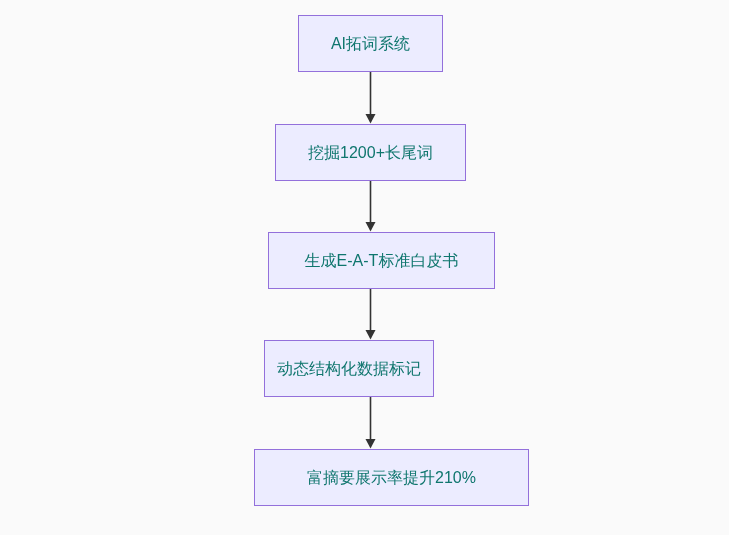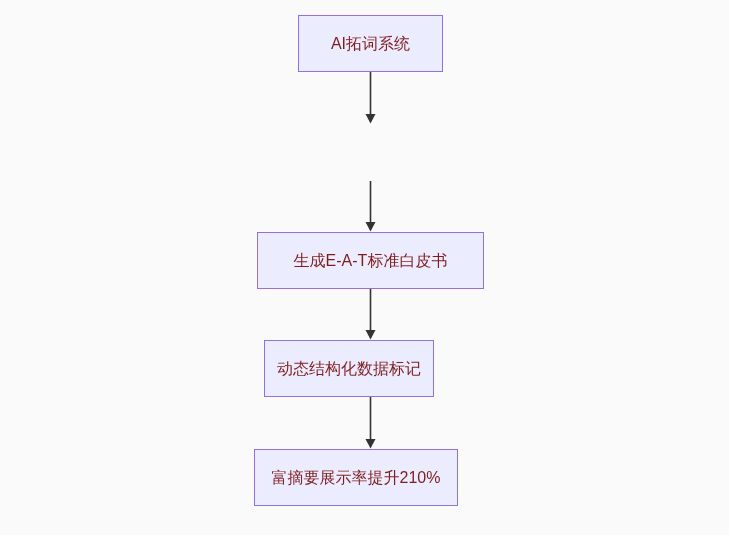--- a/index.html
+++ b/index.html
@@ -13,21 +13,21 @@
     width: 729px;
     height: 535px;
     background: #fafafa;
     overflow: hidden;
   }
   .flow-node {
     position: absolute;
     box-sizing: border-box;
     background: #ececff;
     border: 1px solid #9370db;
-    color: #7f1d1d;
+    color: #0f766e;
     font-size: 16px;
     display: flex;
     align-items: center;
     justify-content: center;
     text-align: center;
     white-space: nowrap;
     line-height: 1;
   }
   .edge-layer {
     position: absolute;
@@ -63,26 +63,29 @@
     <g>
       <line x1="370.5" y1="397" x2="370.5" y2="440" stroke="#333333" stroke-width="1.6"></line>
       <polygon points="365.5,439 375.5,439 370.5,448.5" fill="#333333"></polygon>
     </g>
   </svg>
 
   <div class="flow-node" style="left:298px; top:15px; width:145px; height:57px;">
     <span>AI拓词系统</span>
   </div>
 
+  <div class="flow-node" style="left:275px; top:124px; width:191px; height:57px;">
+    <span>挖掘1200+长尾词</span>
+  </div>
 
-  <div class="flow-node" style="left:257px; top:232px; width:227px; height:57px;">
+  <div class="flow-node" style="left:268px; top:232px; width:227px; height:57px;">
     <span>生成E-A-T标准白皮书</span>
   </div>
 
   <div class="flow-node" style="left:264px; top:340px; width:170px; height:57px;">
     <span>动态结构化数据标记</span>
   </div>
 
-  <div class="flow-node" style="left:254px; top:449px; width:204px; height:57px;">
+  <div class="flow-node" style="left:254px; top:449px; width:275px; height:57px;">
     <span>富摘要展示率提升210%</span>
   </div>
 
 </div>
 
 </body></html>

